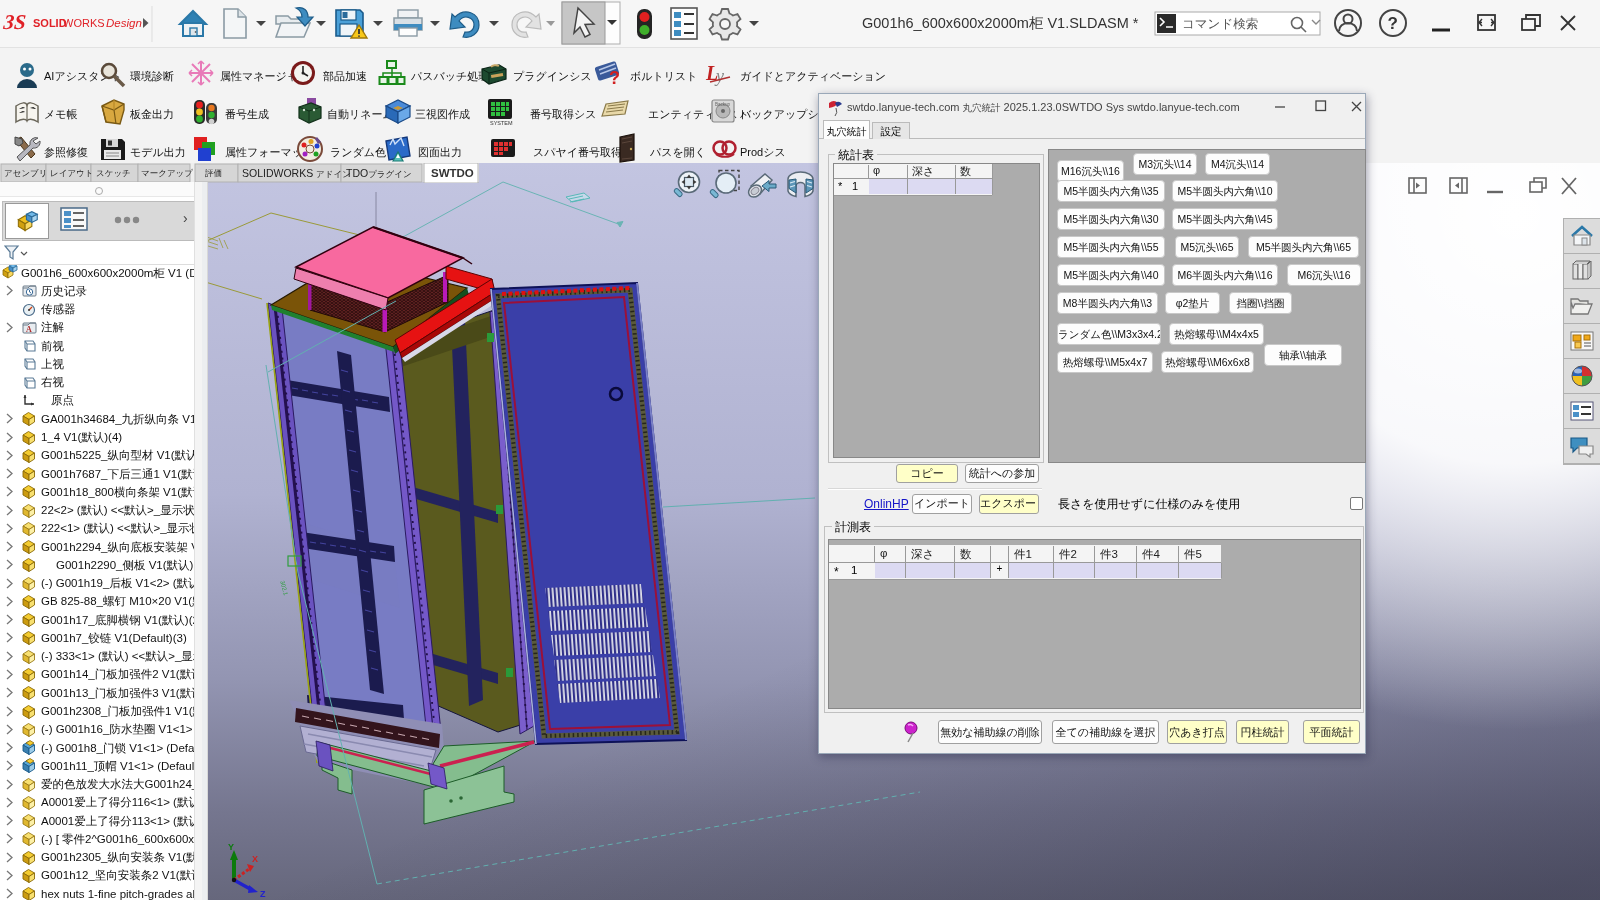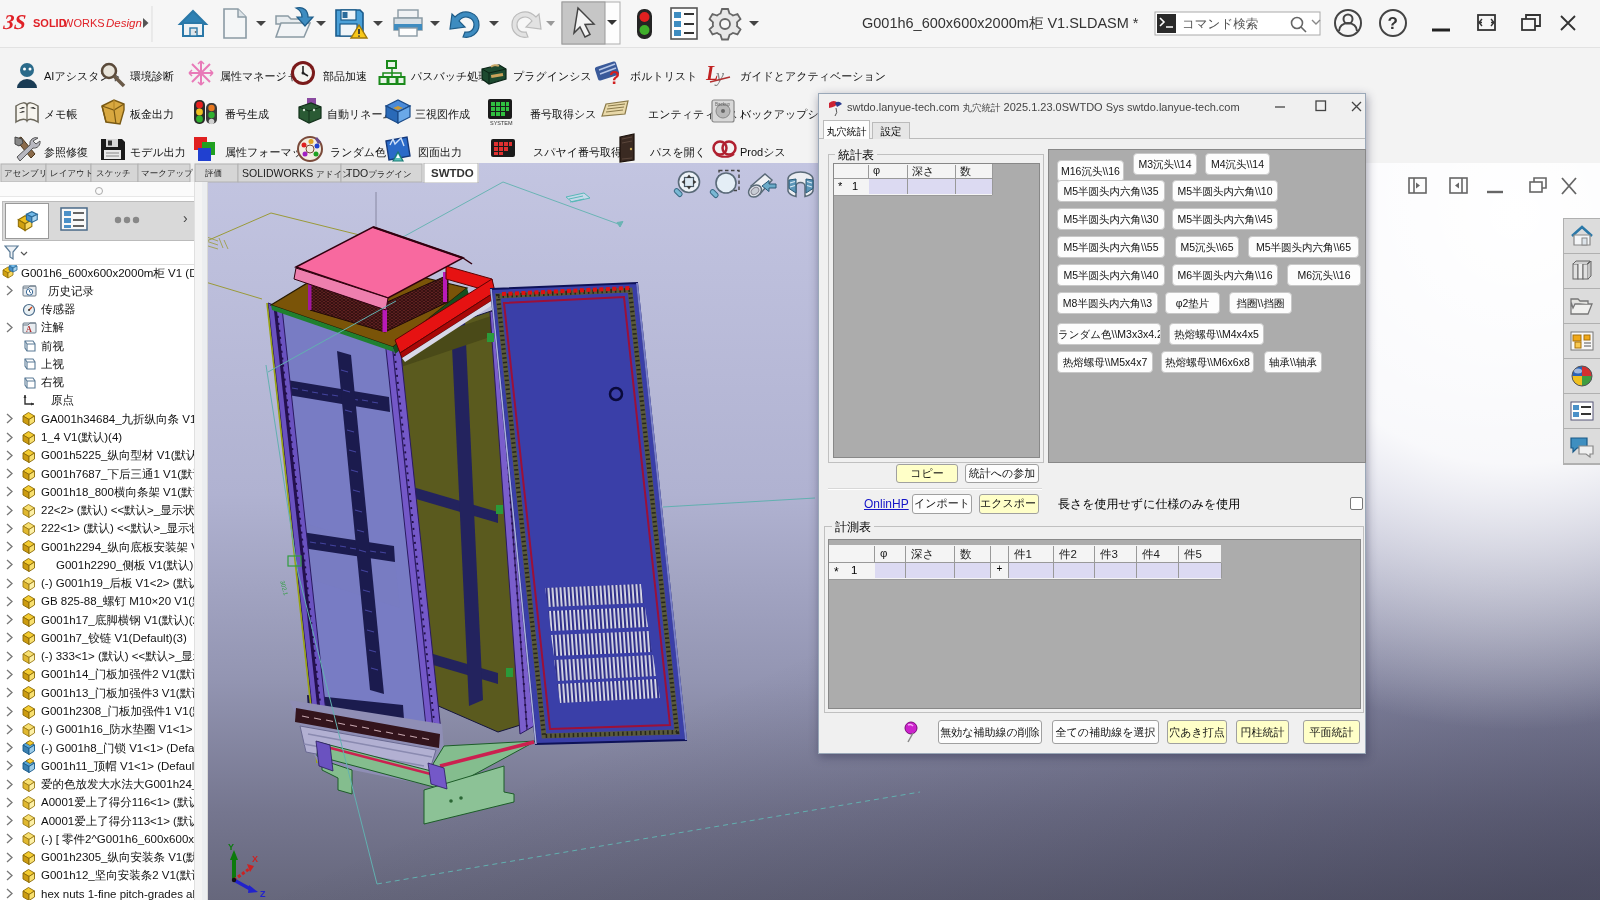--- a/index.html
+++ b/index.html
@@ -682,21 +682,21 @@
           </svg>
           <span style="margin-left:3px">G001h6_600x600x2000m柜 V1 (Default</span>
         </div>
         <div style="height:18.28px;display:flex;align-items:center;overflow:hidden">
           <svg width="10" height="12" style="flex:none;margin-left:6px">
             <use href="#i-arr"></use>
           </svg>
           <svg width="16" height="16" style="flex:none;margin-left:6px">
             <use href="#i-hist"></use>
           </svg>
-          <span style="margin-left:10px">历史记录</span>
+          <span style="margin-left:3px">历史记录</span>
         </div>
         <div style="height:18.28px;display:flex;align-items:center;overflow:hidden">
           <span style="flex:none;width:16px"></span>
           <svg width="16" height="16" style="flex:none;margin-left:6px">
             <use href="#i-sens"></use>
           </svg>
           <span style="margin-left:3px">传感器</span>
         </div>
         <div style="height:18.28px;display:flex;align-items:center;overflow:hidden">
           <svg width="10" height="12" style="flex:none;margin-left:6px">
@@ -1100,21 +1100,21 @@
         <div class="hb" style="left:8px;top:114px;width:108px">M5半圆头内六角\\40</div>
         <div class="hb" style="left:123px;top:114px;width:106px">M6半圆头内六角\\16</div>
         <div class="hb" style="left:238px;top:114px;width:74px">M6沉头\\16</div>
         <div class="hb" style="left:8px;top:142px;width:101px">M8半圆头内六角\\3</div>
         <div class="hb" style="left:116px;top:142px;width:55px">φ2垫片</div>
         <div class="hb" style="left:180px;top:142px;width:63px">挡圈\\挡圈</div>
         <div class="hb" style="left:8px;top:173px;width:104px">ランダム色\\M3x3x4.2</div>
         <div class="hb" style="left:120px;top:173px;width:95px">热熔螺母\\M4x4x5</div>
         <div class="hb" style="left:8px;top:201px;width:96px">热熔螺母\\M5x4x7</div>
         <div class="hb" style="left:112px;top:201px;width:93px">热熔螺母\\M6x6x8</div>
-        <div class="hb" style="left:215px;top:201px;width:58px">轴承\\轴承</div>
+        <div class="hb" style="left:215px;top:194px;width:78px">轴承\\轴承</div>
       </div>
       <div class="abs" style="left:239px;top:402px;width:286px;font-size:12px;overflow:hidden">長さを使用せずに仕様のみを使用</div>
       <div class="abs" style="left:531px;top:403px;width:11px;height:11px;background:#fff;border:1px solid #777;border-radius:2px"></div>
 
       <div class="abs" style="left:5px;top:432px;width:538px;height:185px;border:1px solid #c0c0c0"></div>
       <div class="abs" style="left:13px;top:425px;background:#f0f0f0;padding:0 3px;font-size:12px">計測表</div>
       <div class="abs" style="left:9px;top:445px;width:531px;height:168px;background:#acacac;border:1px solid #888">
         <div class="abs" style="left:0;top:5px;width:392px;height:17px;background:#f4f4f4;border-bottom:1px solid #999;font-size:11.5px;color:#222">
           <span class="vln" style="left:45px"></span>
             <span class="abs" style="left:51px;top:2px">φ</span>

